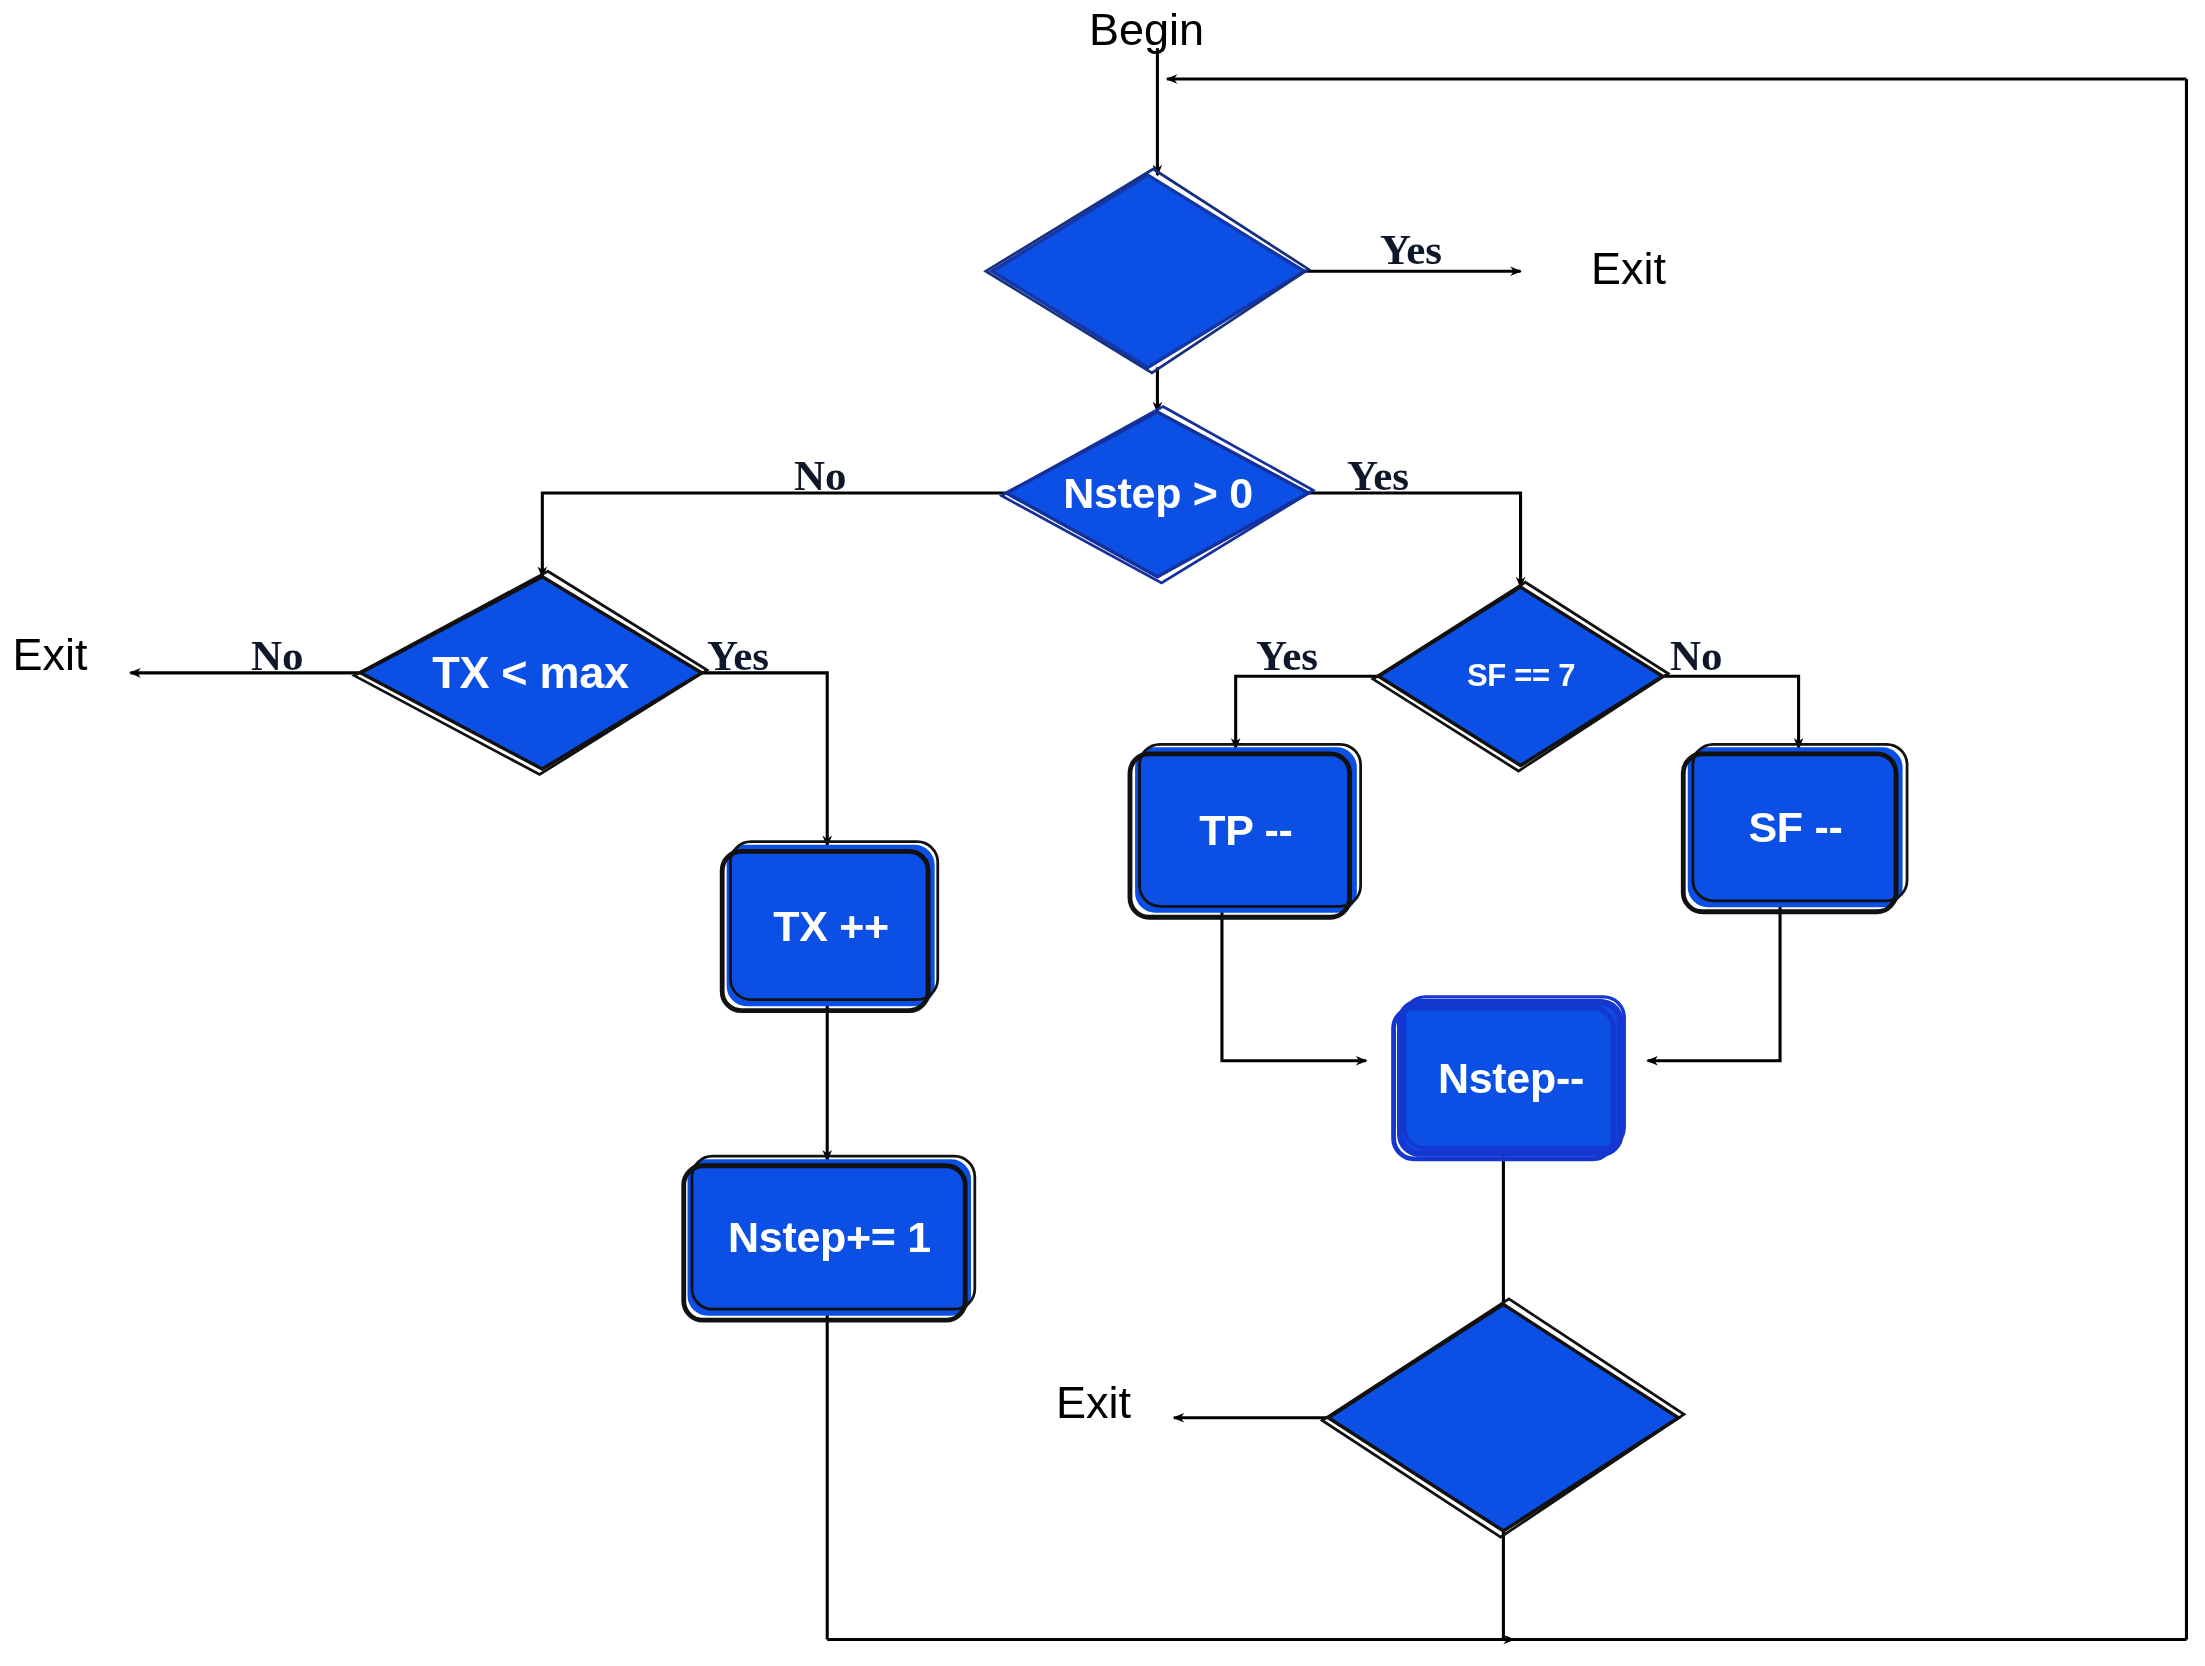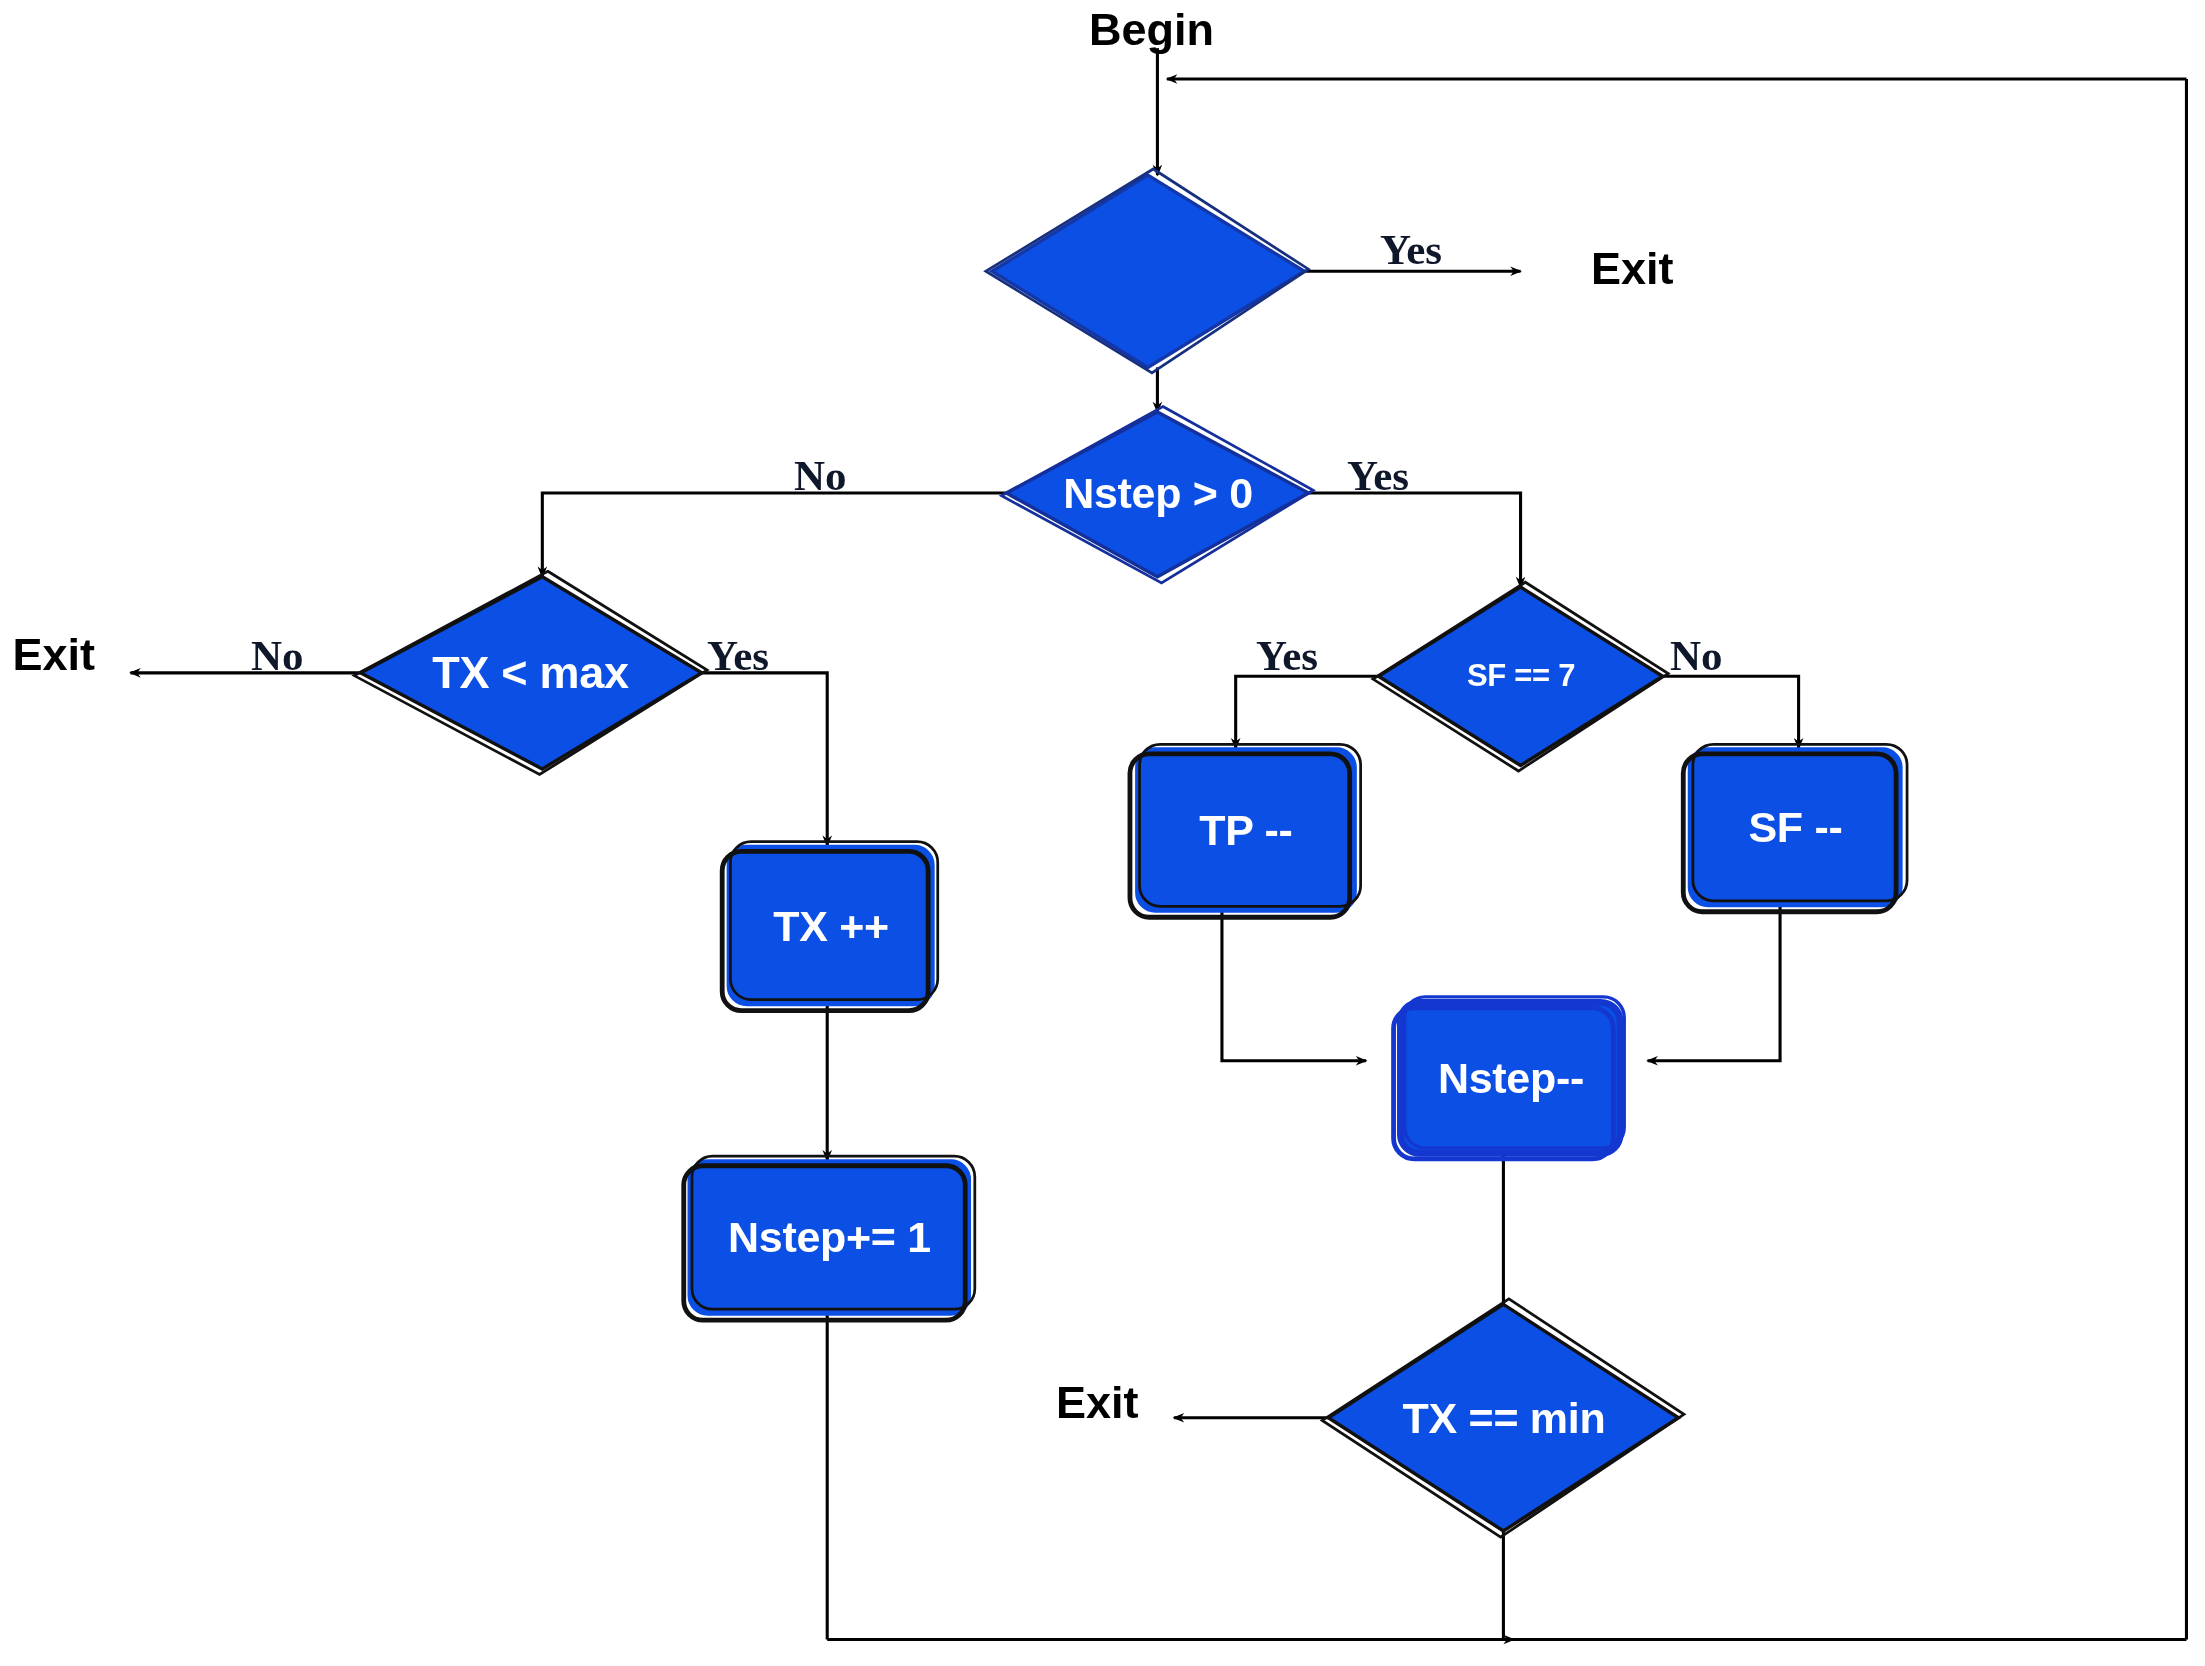--- a/index.html
+++ b/index.html
@@ -40,21 +40,21 @@
     color: #0f172a;
     font-weight: bold;
     font-family: Liberation Serif, serif;
     white-space: nowrap;
     line-height: 1;
     margin-top: 8px;
   }
   .terminal-label {
     position: absolute;
     color: #000000;
-    font-weight: bold;
+    font-weight: normal;
     font-family: "Liberation Sans", sans-serif;
     white-space: nowrap;
     line-height: 1;
   }
 </style>
 </head>
 <body>
 
 <div id="canvas">
 
@@ -179,21 +179,20 @@
   <div class="node-label" style="left:728px; top:895px; width:206px; height:62px; font-size:43px;">TX ++</div>
 
   <div class="node-label" style="left:689px; top:1206px; width:281px; height:62px; font-size:43px;">Nstep+= 1</div>
 
   <div class="node-label" style="left:1136px; top:799px; width:220px; height:62px; font-size:43px;">TP --</div>
 
   <div class="node-label" style="left:1689px; top:796px; width:213px; height:62px; font-size:43px;">SF --</div>
 
   <div class="node-label" style="left:1401px; top:1047px; width:220px; height:62px; font-size:43px;">Nstep--</div>
 
-  <div class="node-label" style="left:1329px; top:1387px; width:350px; height:62px; font-size:43px;">TX == min</div>
 
   <div class="terminal-label" style="left:1089px; top:6.9px; font-size:45px;">Begin</div>
 
   <div class="terminal-label" style="left:1591px; top:246px; font-size:45px;">Exit</div>
 
   <div class="terminal-label" style="left:12.4px; top:632px; font-size:45px;">Exit</div>
 
   <div class="terminal-label" style="left:1056px; top:1380px; font-size:45px;">Exit</div>
 
   <div class="edge-label" style="left:1380px; top:220px; font-size:43px;">Yes</div>

